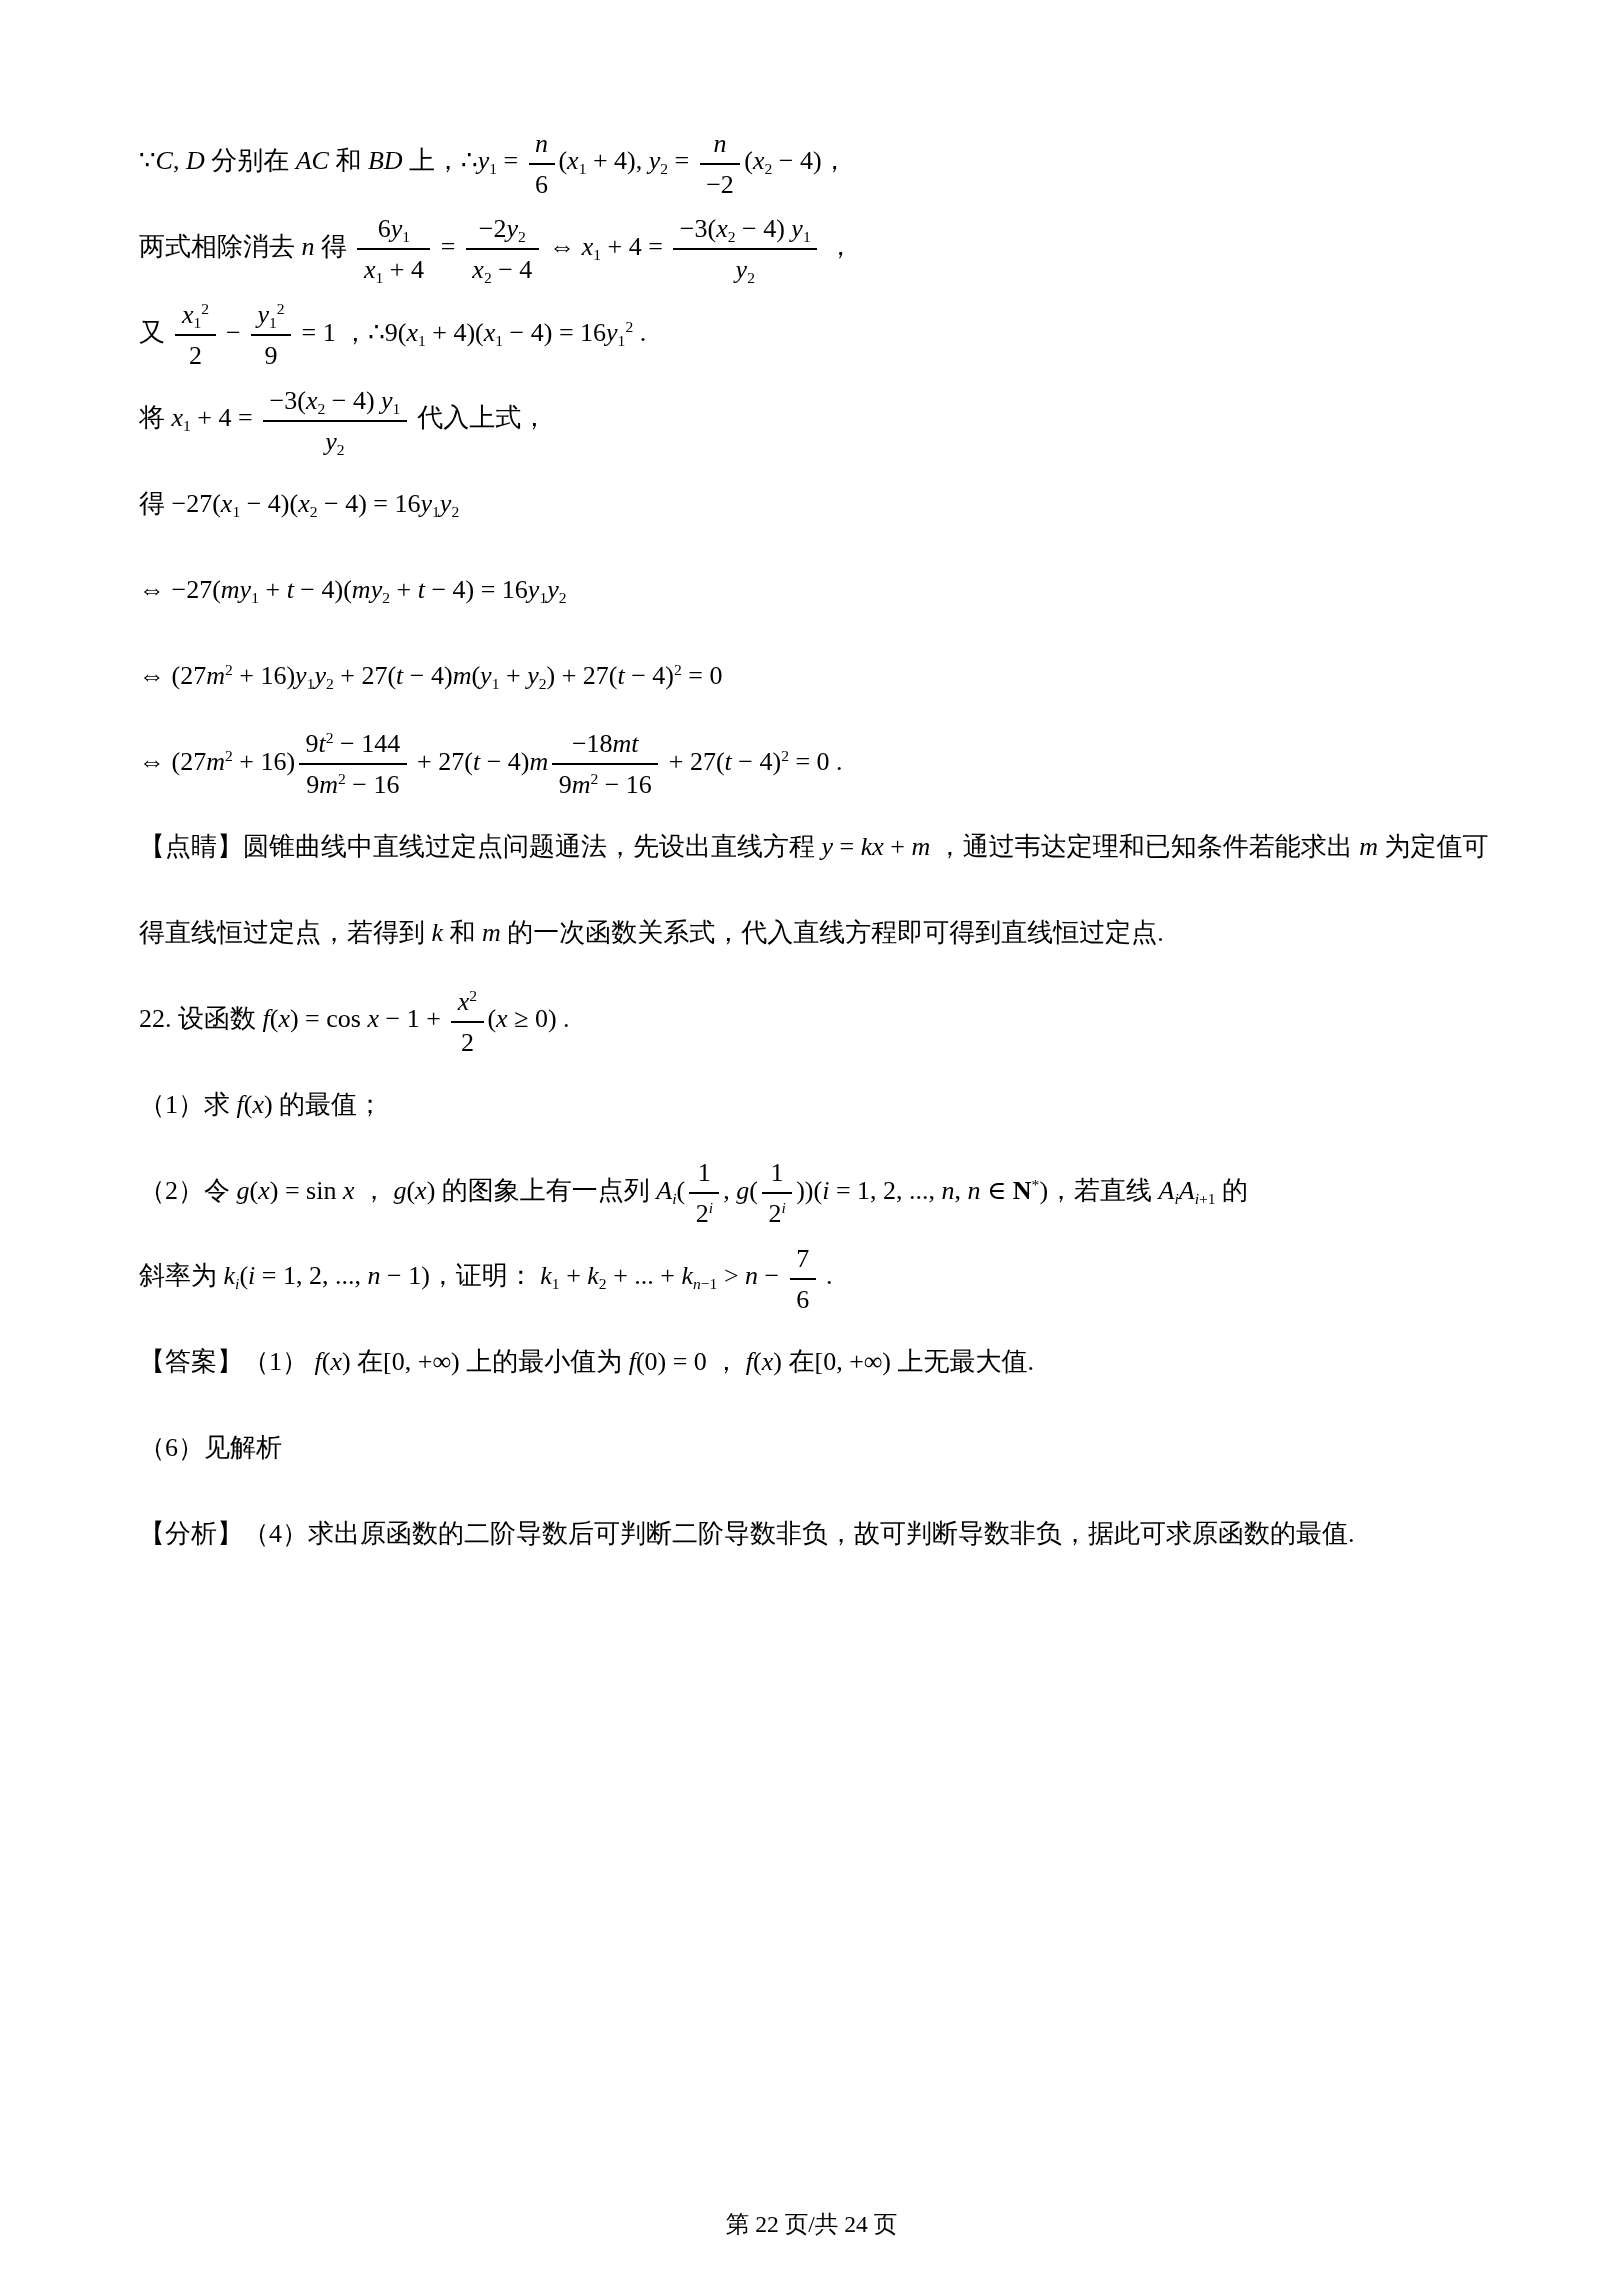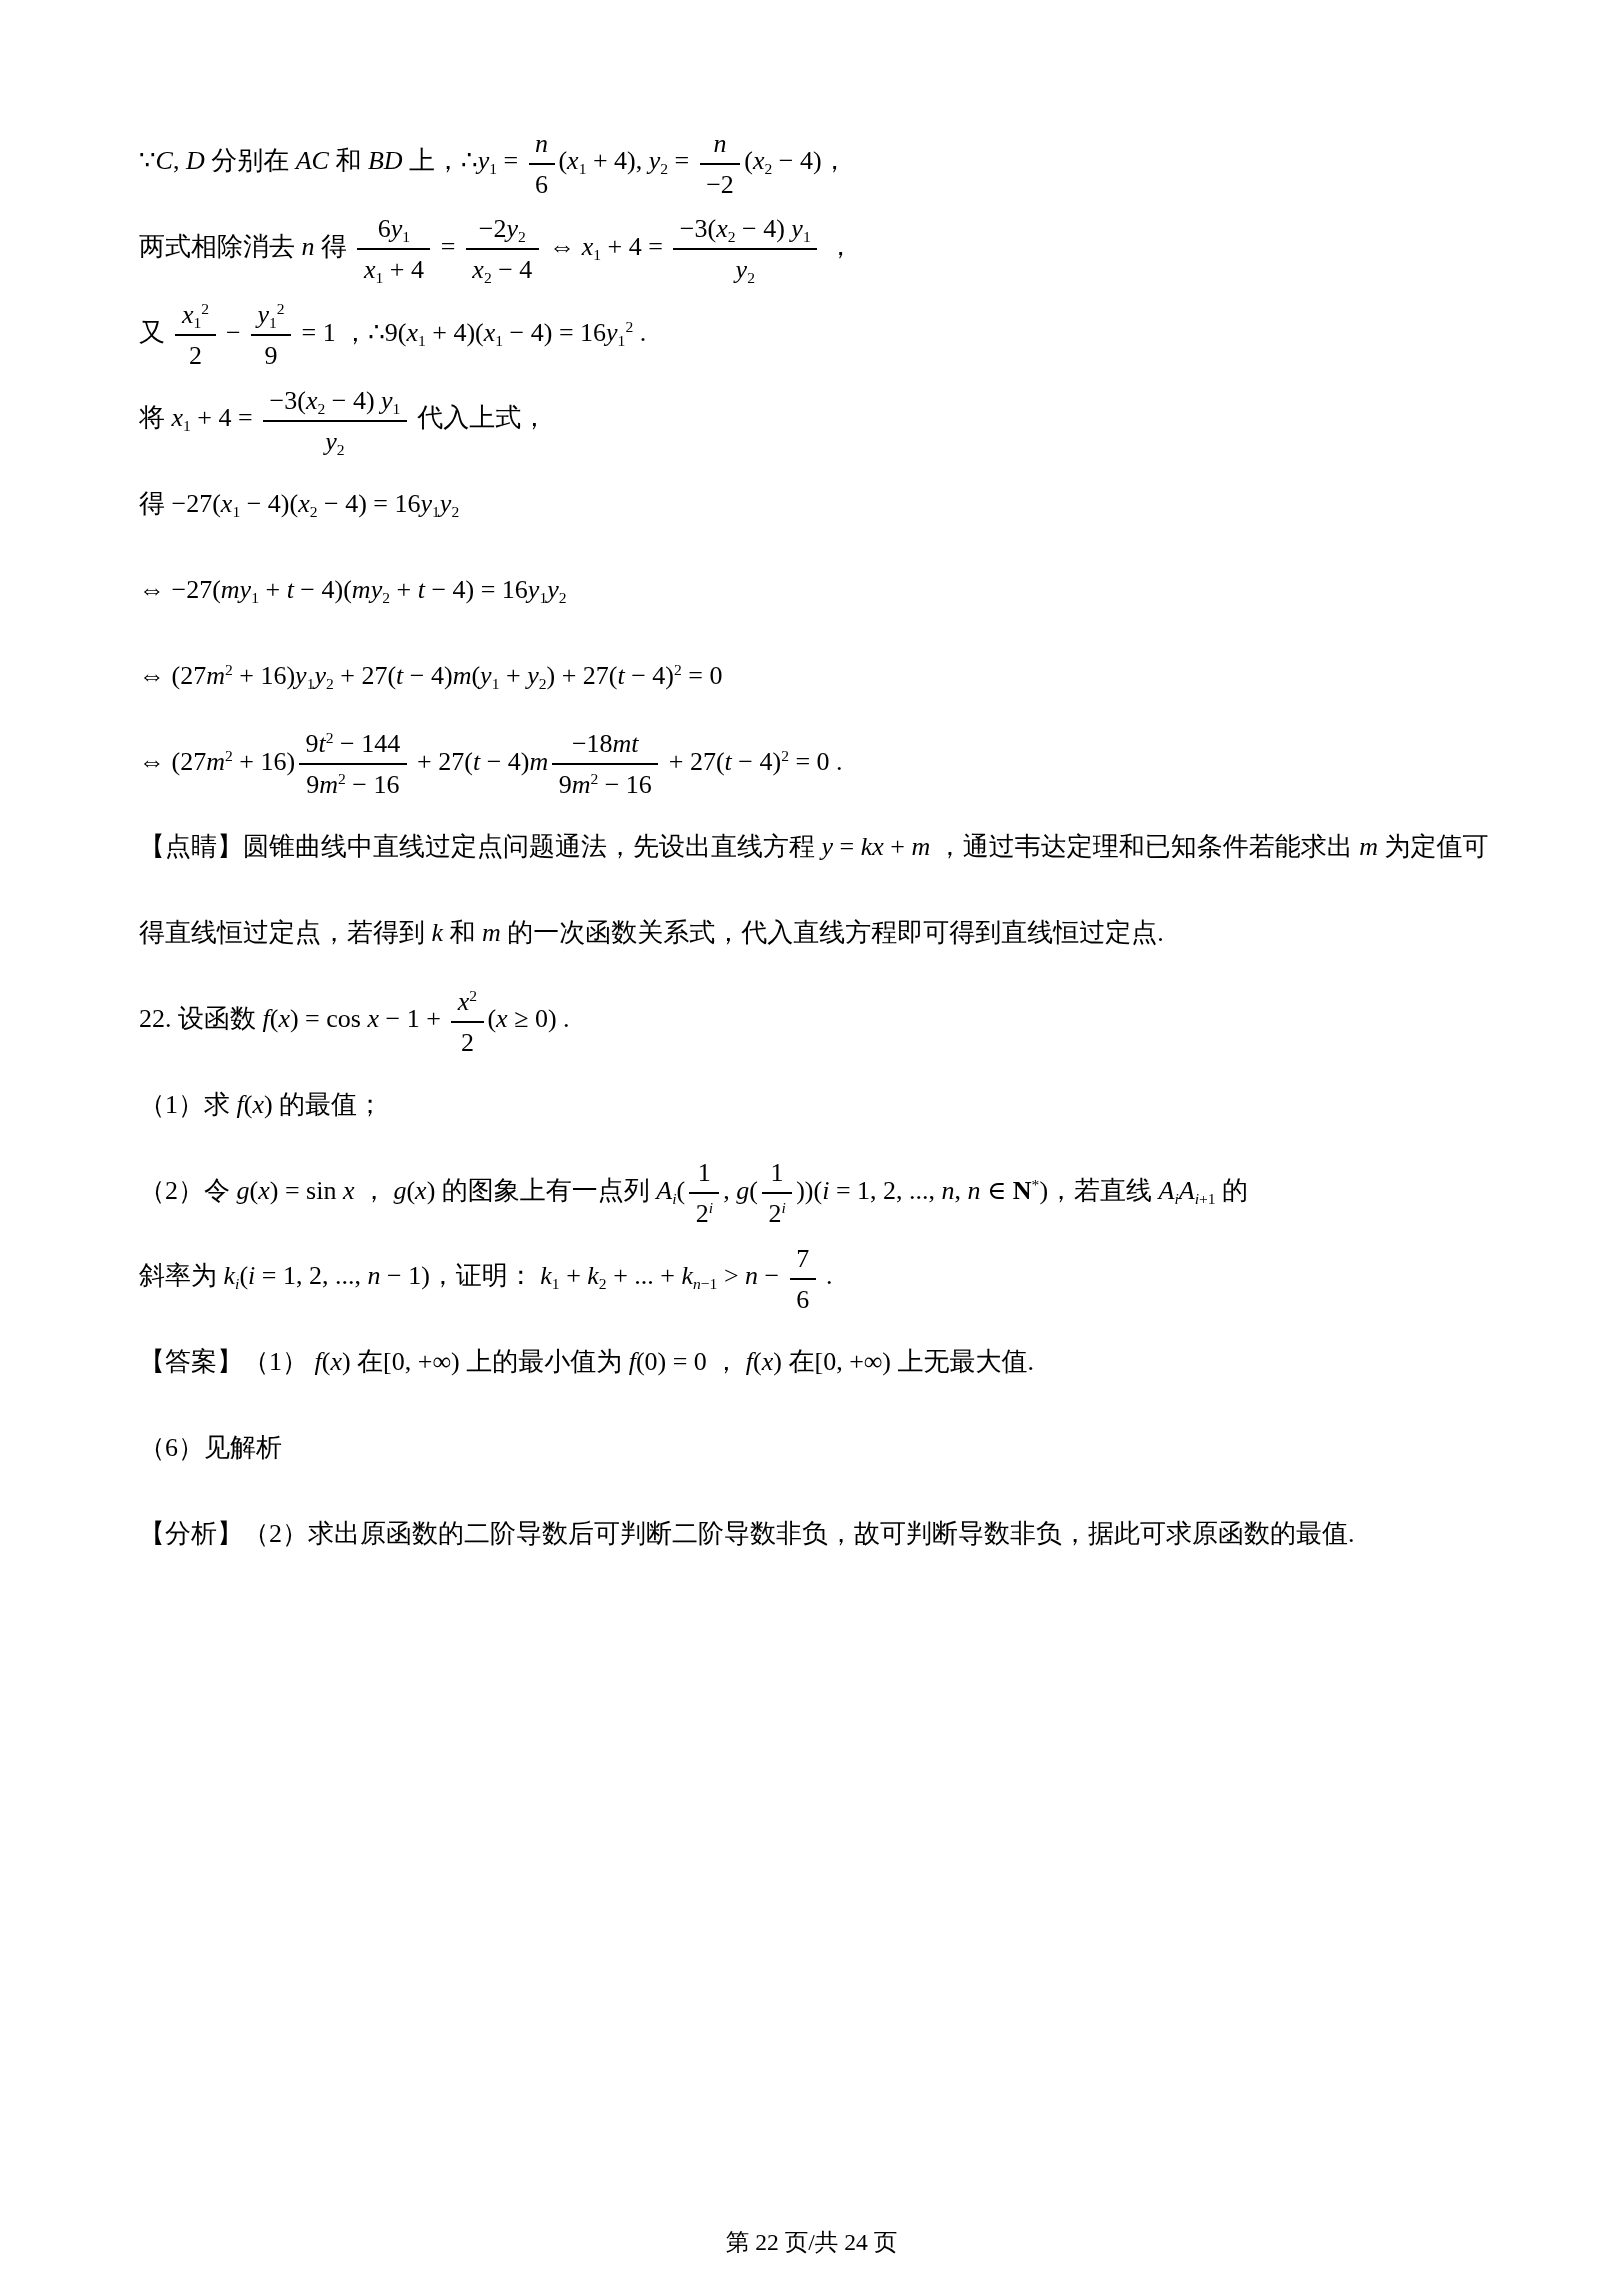--- a/index.html
+++ b/index.html
@@ -21,21 +21,21 @@
   sub,sup{font-size:60%;line-height:0;}
   sub{vertical-align:-0.35em;}
   sup{vertical-align:0.55em;}
   .frac{
     display:inline-block;vertical-align:middle;text-align:center;
     margin:0 3.9px;line-height:1.35;
   }
   .fn{display:block;border-bottom:2px solid #000;padding:1.3px 6.5px 2px;}
   .fd{display:block;padding:2px 6.5px 0;}
   .footer{
-    position:absolute;left:0;bottom:37px;width:100%;
+    position:absolute;left:0;bottom:55px;width:100%;
     text-align:center;font-size:23.6px;
   }
 </style>
 </head>
 <body>
 
 <div>
   <div class="content">
     <p class="ln">∵<i>C</i>, <i>D</i> 分别在 <i>A</i><i>C</i> 和 <i>B</i><i>D</i> 上，∴<i>y</i><sub>1</sub> = <span class="frac"><span class="fn"><i>n</i></span><span class="fd">6</span></span>(<i>x</i><sub>1</sub> + 4), <i>y</i><sub>2</sub> = <span class="frac"><span class="fn"><i>n</i></span><span class="fd">−2</span></span>(<i>x</i><sub>2</sub> − 4)，</p>
     <p class="ln">两式相除消去 <i>n</i> 得 <span class="frac"><span class="fn">6<i>y</i><sub>1</sub></span><span class="fd"><i>x</i><sub>1</sub> + 4</span></span> = <span class="frac"><span class="fn">−2<i>y</i><sub>2</sub></span><span class="fd"><i>x</i><sub>2</sub> − 4</span></span> ⇔ <i>x</i><sub>1</sub> + 4 = <span class="frac"><span class="fn">−3(<i>x</i><sub>2</sub> − 4) <i>y</i><sub>1</sub></span><span class="fd"><i>y</i><sub>2</sub></span></span> ，</p>
@@ -45,17 +45,17 @@
     <p class="ln">⇔ −27(<i>m</i><i>y</i><sub>1</sub> + <i>t</i> − 4)(<i>m</i><i>y</i><sub>2</sub> + <i>t</i> − 4) = 16<i>y</i><sub>1</sub><i>y</i><sub>2</sub></p>
     <p class="ln">⇔ (27<i>m</i><sup>2</sup> + 16)<i>y</i><sub>1</sub><i>y</i><sub>2</sub> + 27(<i>t</i> − 4)<i>m</i>(<i>y</i><sub>1</sub> + <i>y</i><sub>2</sub>) + 27(<i>t</i> − 4)<sup>2</sup> = 0</p>
     <p class="ln">⇔ (27<i>m</i><sup>2</sup> + 16)<span class="frac"><span class="fn">9<i>t</i><sup>2</sup> − 144</span><span class="fd">9<i>m</i><sup>2</sup> − 16</span></span> + 27(<i>t</i> − 4)<i>m</i><span class="frac"><span class="fn">−18<i>m</i><i>t</i></span><span class="fd">9<i>m</i><sup>2</sup> − 16</span></span> + 27(<i>t</i> − 4)<sup>2</sup> = 0 .</p>
     <p class="ln">【点睛】圆锥曲线中直线过定点问题通法，先设出直线方程 <i>y</i> = <i>k</i><i>x</i> + <i>m</i> ，通过韦达定理和已知条件若能求出 <i>m</i> 为定值可得直线恒过定点，若得到 <i>k</i> 和 <i>m</i> 的一次函数关系式，代入直线方程即可得到直线恒过定点.</p>
     <p class="ln">22. 设函数 <i>f</i>(<i>x</i>) = cos <i>x</i> − 1 + <span class="frac"><span class="fn"><i>x</i><sup>2</sup></span><span class="fd">2</span></span>(<i>x</i> ≥ 0) .</p>
     <p class="ln">（1）求 <i>f</i>(<i>x</i>) 的最值；</p>
     <p class="ln">（2）令 <i>g</i>(<i>x</i>) = sin <i>x</i> ， <i>g</i>(<i>x</i>) 的图象上有一点列 <i>A</i><sub><i>i</i></sub>(<span class="frac"><span class="fn">1</span><span class="fd">2<sup><i>i</i></sup></span></span>, <i>g</i>(<span class="frac"><span class="fn">1</span><span class="fd">2<sup><i>i</i></sup></span></span>))(<i>i</i> = 1, 2, ..., <i>n</i>, <i>n</i> ∈ <b>N</b><sup>*</sup>)，若直线 <i>A</i><sub><i>i</i></sub><i>A</i><sub><i>i</i>+1</sub> 的</p>
     <p class="ln">斜率为 <i>k</i><sub><i>i</i></sub>(<i>i</i> = 1, 2, ..., <i>n</i> − 1)，证明： <i>k</i><sub>1</sub> + <i>k</i><sub>2</sub> + ... + <i>k</i><sub><i>n</i>−1</sub> &gt; <i>n</i> − <span class="frac"><span class="fn">7</span><span class="fd">6</span></span> .</p>
     <p class="ln">【答案】（1） <i>f</i>(<i>x</i>) 在[0, +∞) 上的最小值为 <i>f</i>(0) = 0 ， <i>f</i>(<i>x</i>) 在[0, +∞) 上无最大值.</p>
     <p class="ln">（6）见解析</p>
-    <p class="ln">【分析】（2）求出原函数的二阶导数后可判断二阶导数非负，故可判断导数非负，据此可求原函数的最值.</p>
+    <p class="ln">【分析】（4）求出原函数的二阶导数后可判断二阶导数非负，故可判断导数非负，据此可求原函数的最值.</p>
   </div>
   <div class="footer">第 22 页/共 24 页</div>
 </div>
 
 
 </body></html>

